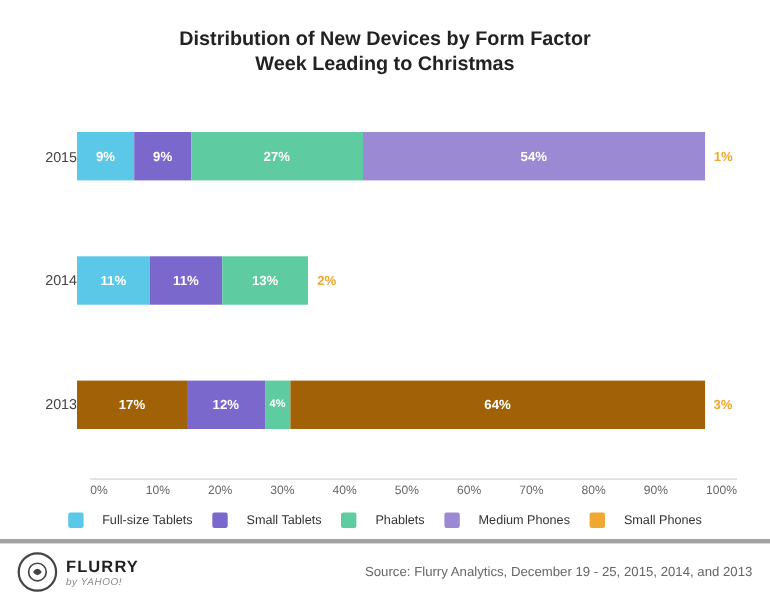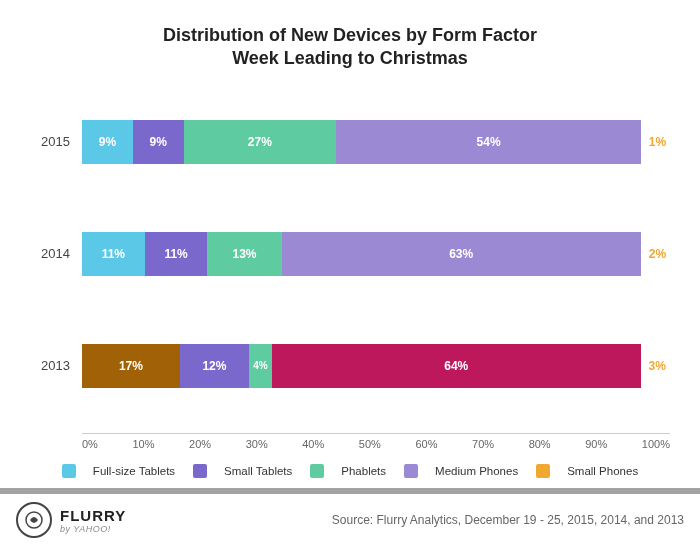--- a/index.html
+++ b/index.html
@@ -35,21 +35,20 @@
     .bar-row {
       display: flex;
       align-items: center;
       margin-bottom: 10px;
     }
     .bar-label {
       width: 40px;
       text-align: right;
       font-size: 13px;
       color: #444;
-      margin-right: 12px;
       flex-shrink: 0;
     }
     .bar-track {
       flex: 1;
       height: 44px;
       display: flex;
       position: relative;
     }
     .bar-segment {
       display: flex;
@@ -102,21 +101,21 @@
       width: 14px;
       height: 14px;
       border-radius: 2px;
       flex-shrink: 0;
     }
     .footer {
       display: flex;
       align-items: center;
       justify-content: space-between;
       padding: 8px 16px 10px 16px;
-      border-top: 6px solid #a3a3a3;
+      border-top: 4px solid #a3a3a3;
     }
     .flurry-logo {
       display: flex;
       align-items: center;
       gap: 8px;
     }
     .flurry-circle {
       width: 36px;
       height: 36px;
       border-radius: 50%;
@@ -168,31 +167,30 @@
           <div class="bar-segment" style="width: 54%; background: rgb(155, 137, 212);">54%</div>
           <div class="bar-segment small-phones-label" style="width: 30px; color: rgb(240, 168, 48); font-weight: bold; font-size: 12px; display: flex; align-items: center;">1%</div>
         </div>
       </div>
       <div class="bar-row">
         <div class="bar-label">2014</div>
         <div class="bar-track">
           <div class="bar-segment" style="width: 11%; background: rgb(91, 200, 232);">11%</div>
           <div class="bar-segment" style="width: 11%; background: rgb(123, 104, 204);">11%</div>
           <div class="bar-segment" style="width: 13%; background: rgb(94, 203, 161);">13%</div>
-          <div class="bar-segment" style="width: 63%; background: rgb(155, 137, 212);">63%</div>
           <div class="bar-segment small-phones-label" style="width: 30px; color: rgb(240, 168, 48); font-weight: bold; font-size: 12px; display: flex; align-items: center;">2%</div>
         </div>
       </div>
       <div class="bar-row">
         <div class="bar-label">2013</div>
         <div class="bar-track">
           <div class="bar-segment" style="width: 17%; background: #a16207;">17%</div>
           <div class="bar-segment" style="width: 12%; background: rgb(123, 104, 204);">12%</div>
           <div class="bar-segment" style="width: 4%; background: rgb(94, 203, 161); font-size: 10px; overflow: hidden;">4%</div>
-          <div class="bar-segment" style="width: 64%; background: #be185d;">64%</div>
+          <div class="bar-segment" style="width: 64%; background: #a16207;">64%</div>
           <div class="bar-segment small-phones-label" style="width: 30px; color: rgb(240, 168, 48); font-weight: bold; font-size: 12px; display: flex; align-items: center;">3%</div>
         </div>
       </div>
     </div>
 
   <div class="x-axis-area">
     <div class="x-axis" id="x-axis">
         <div class="x-tick">0%</div>
         <div class="x-tick">10%</div>
         <div class="x-tick">20%</div>

